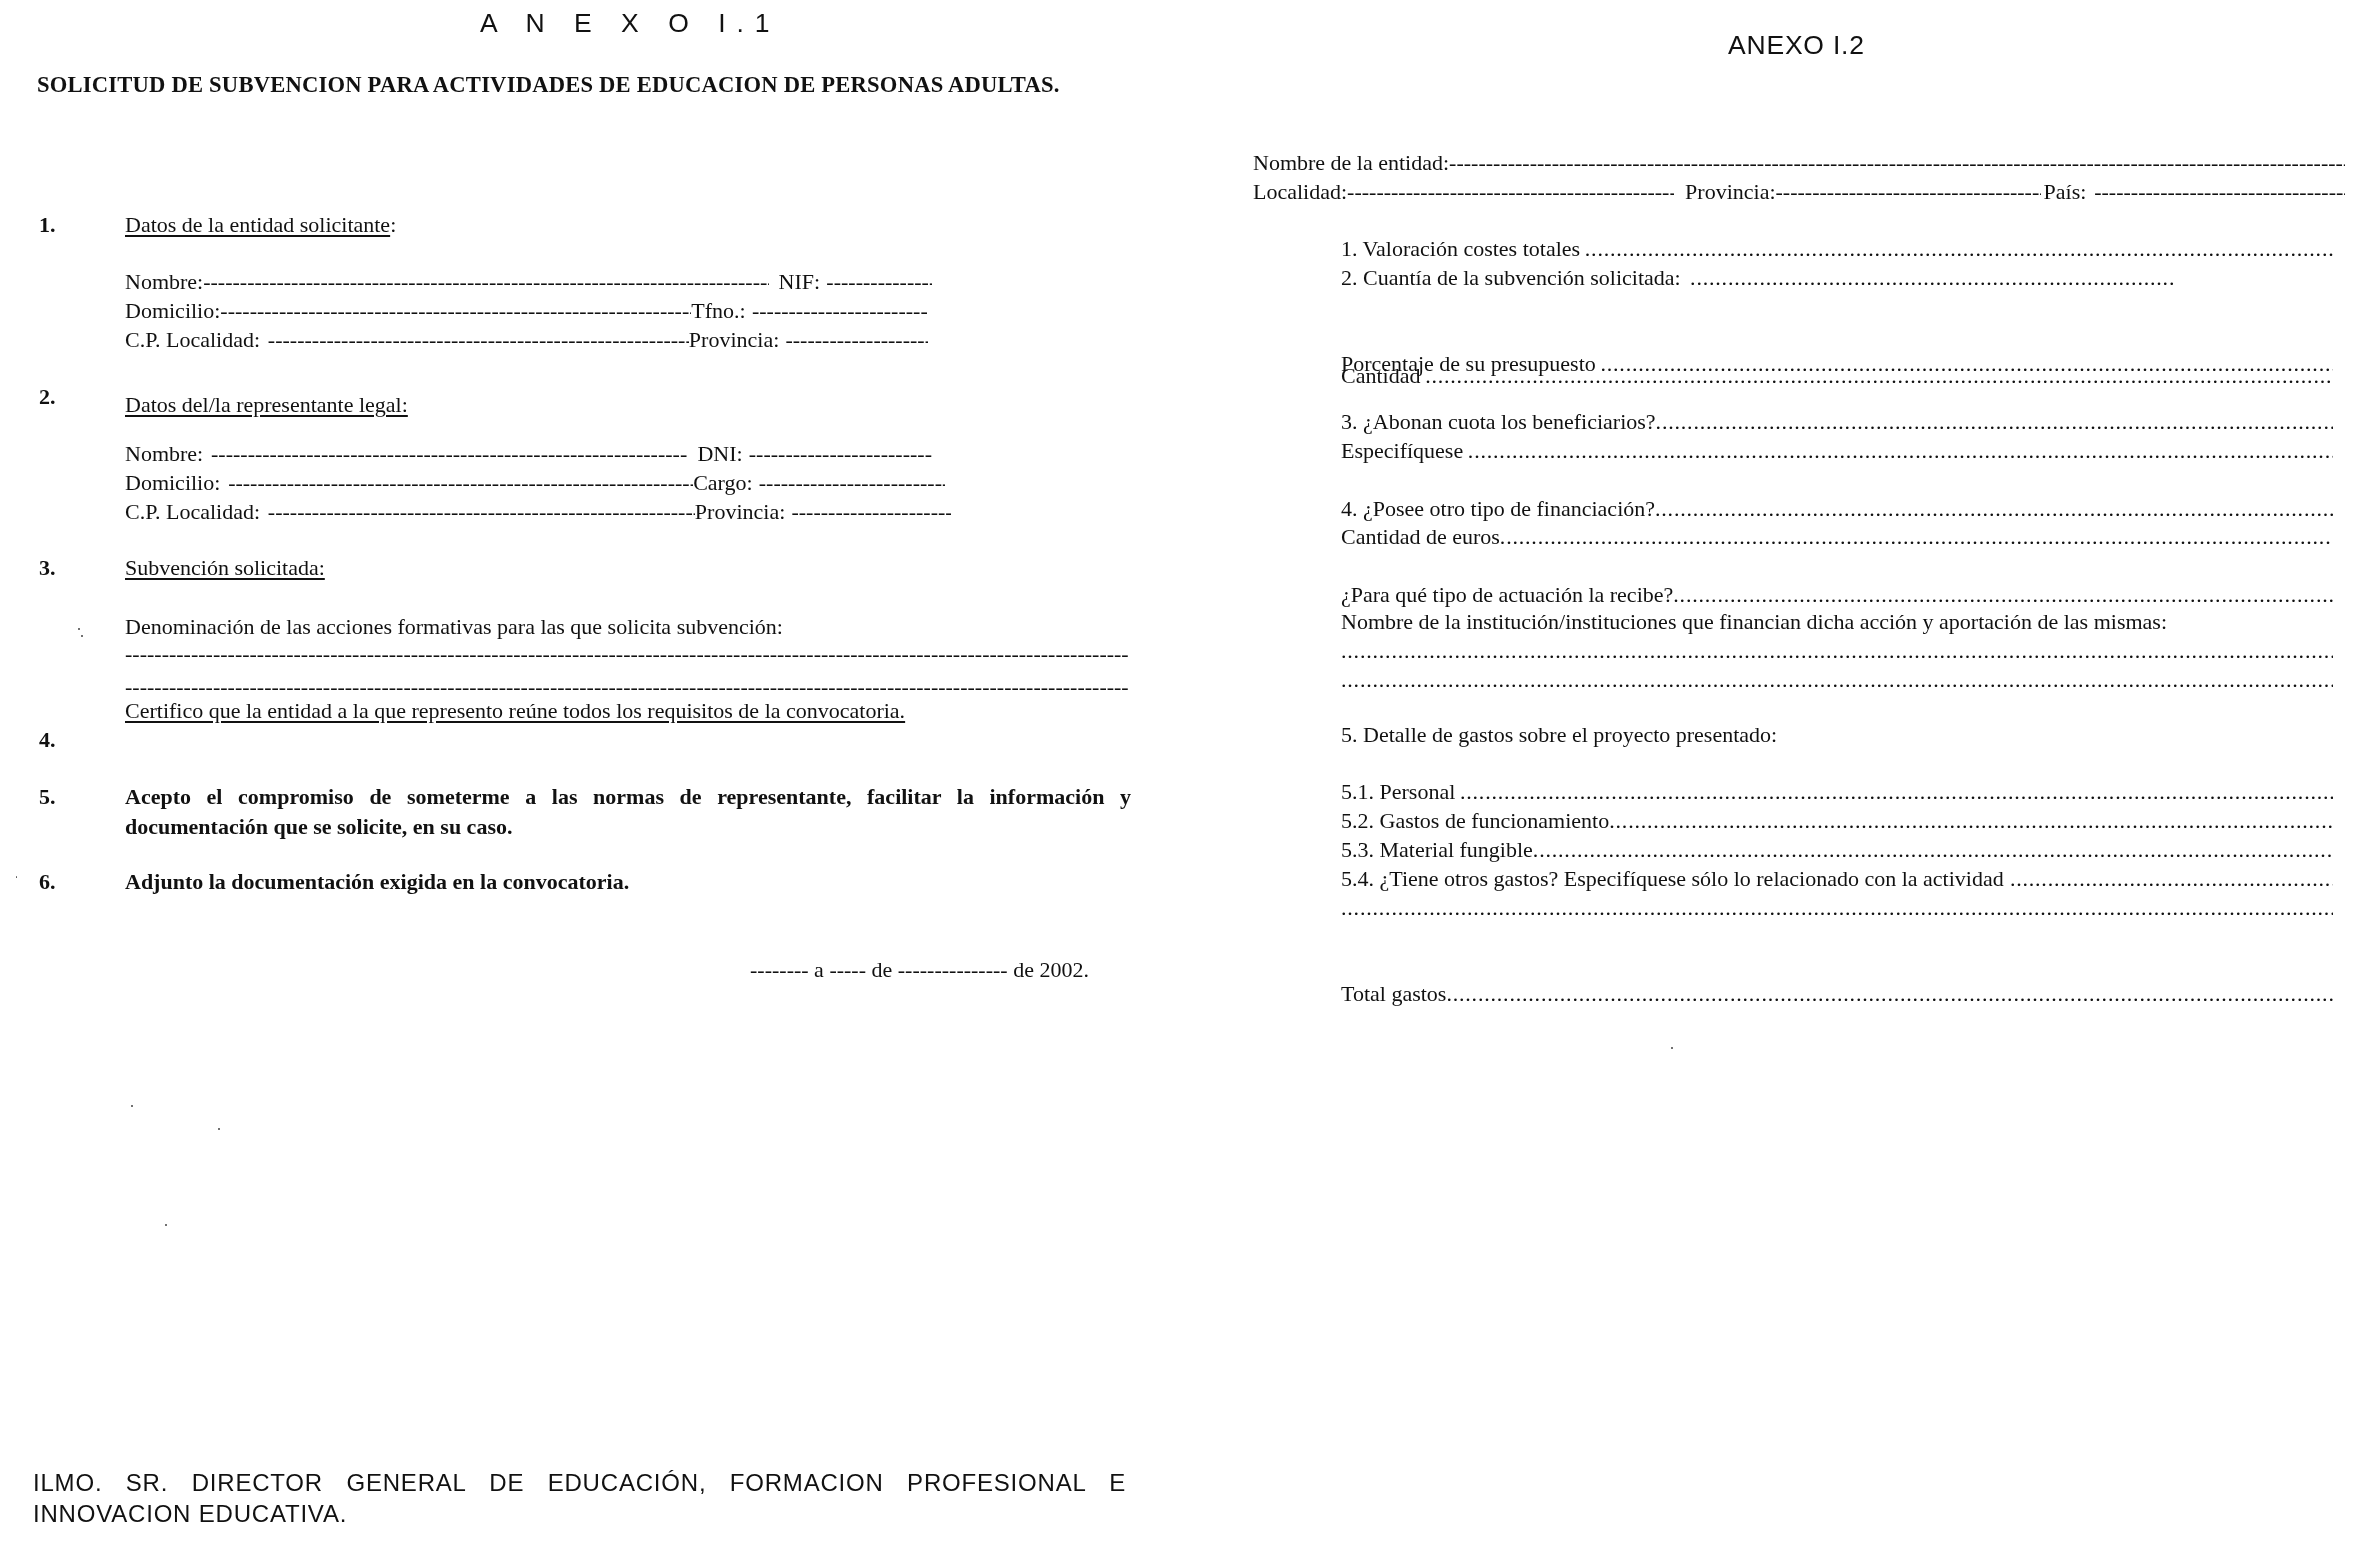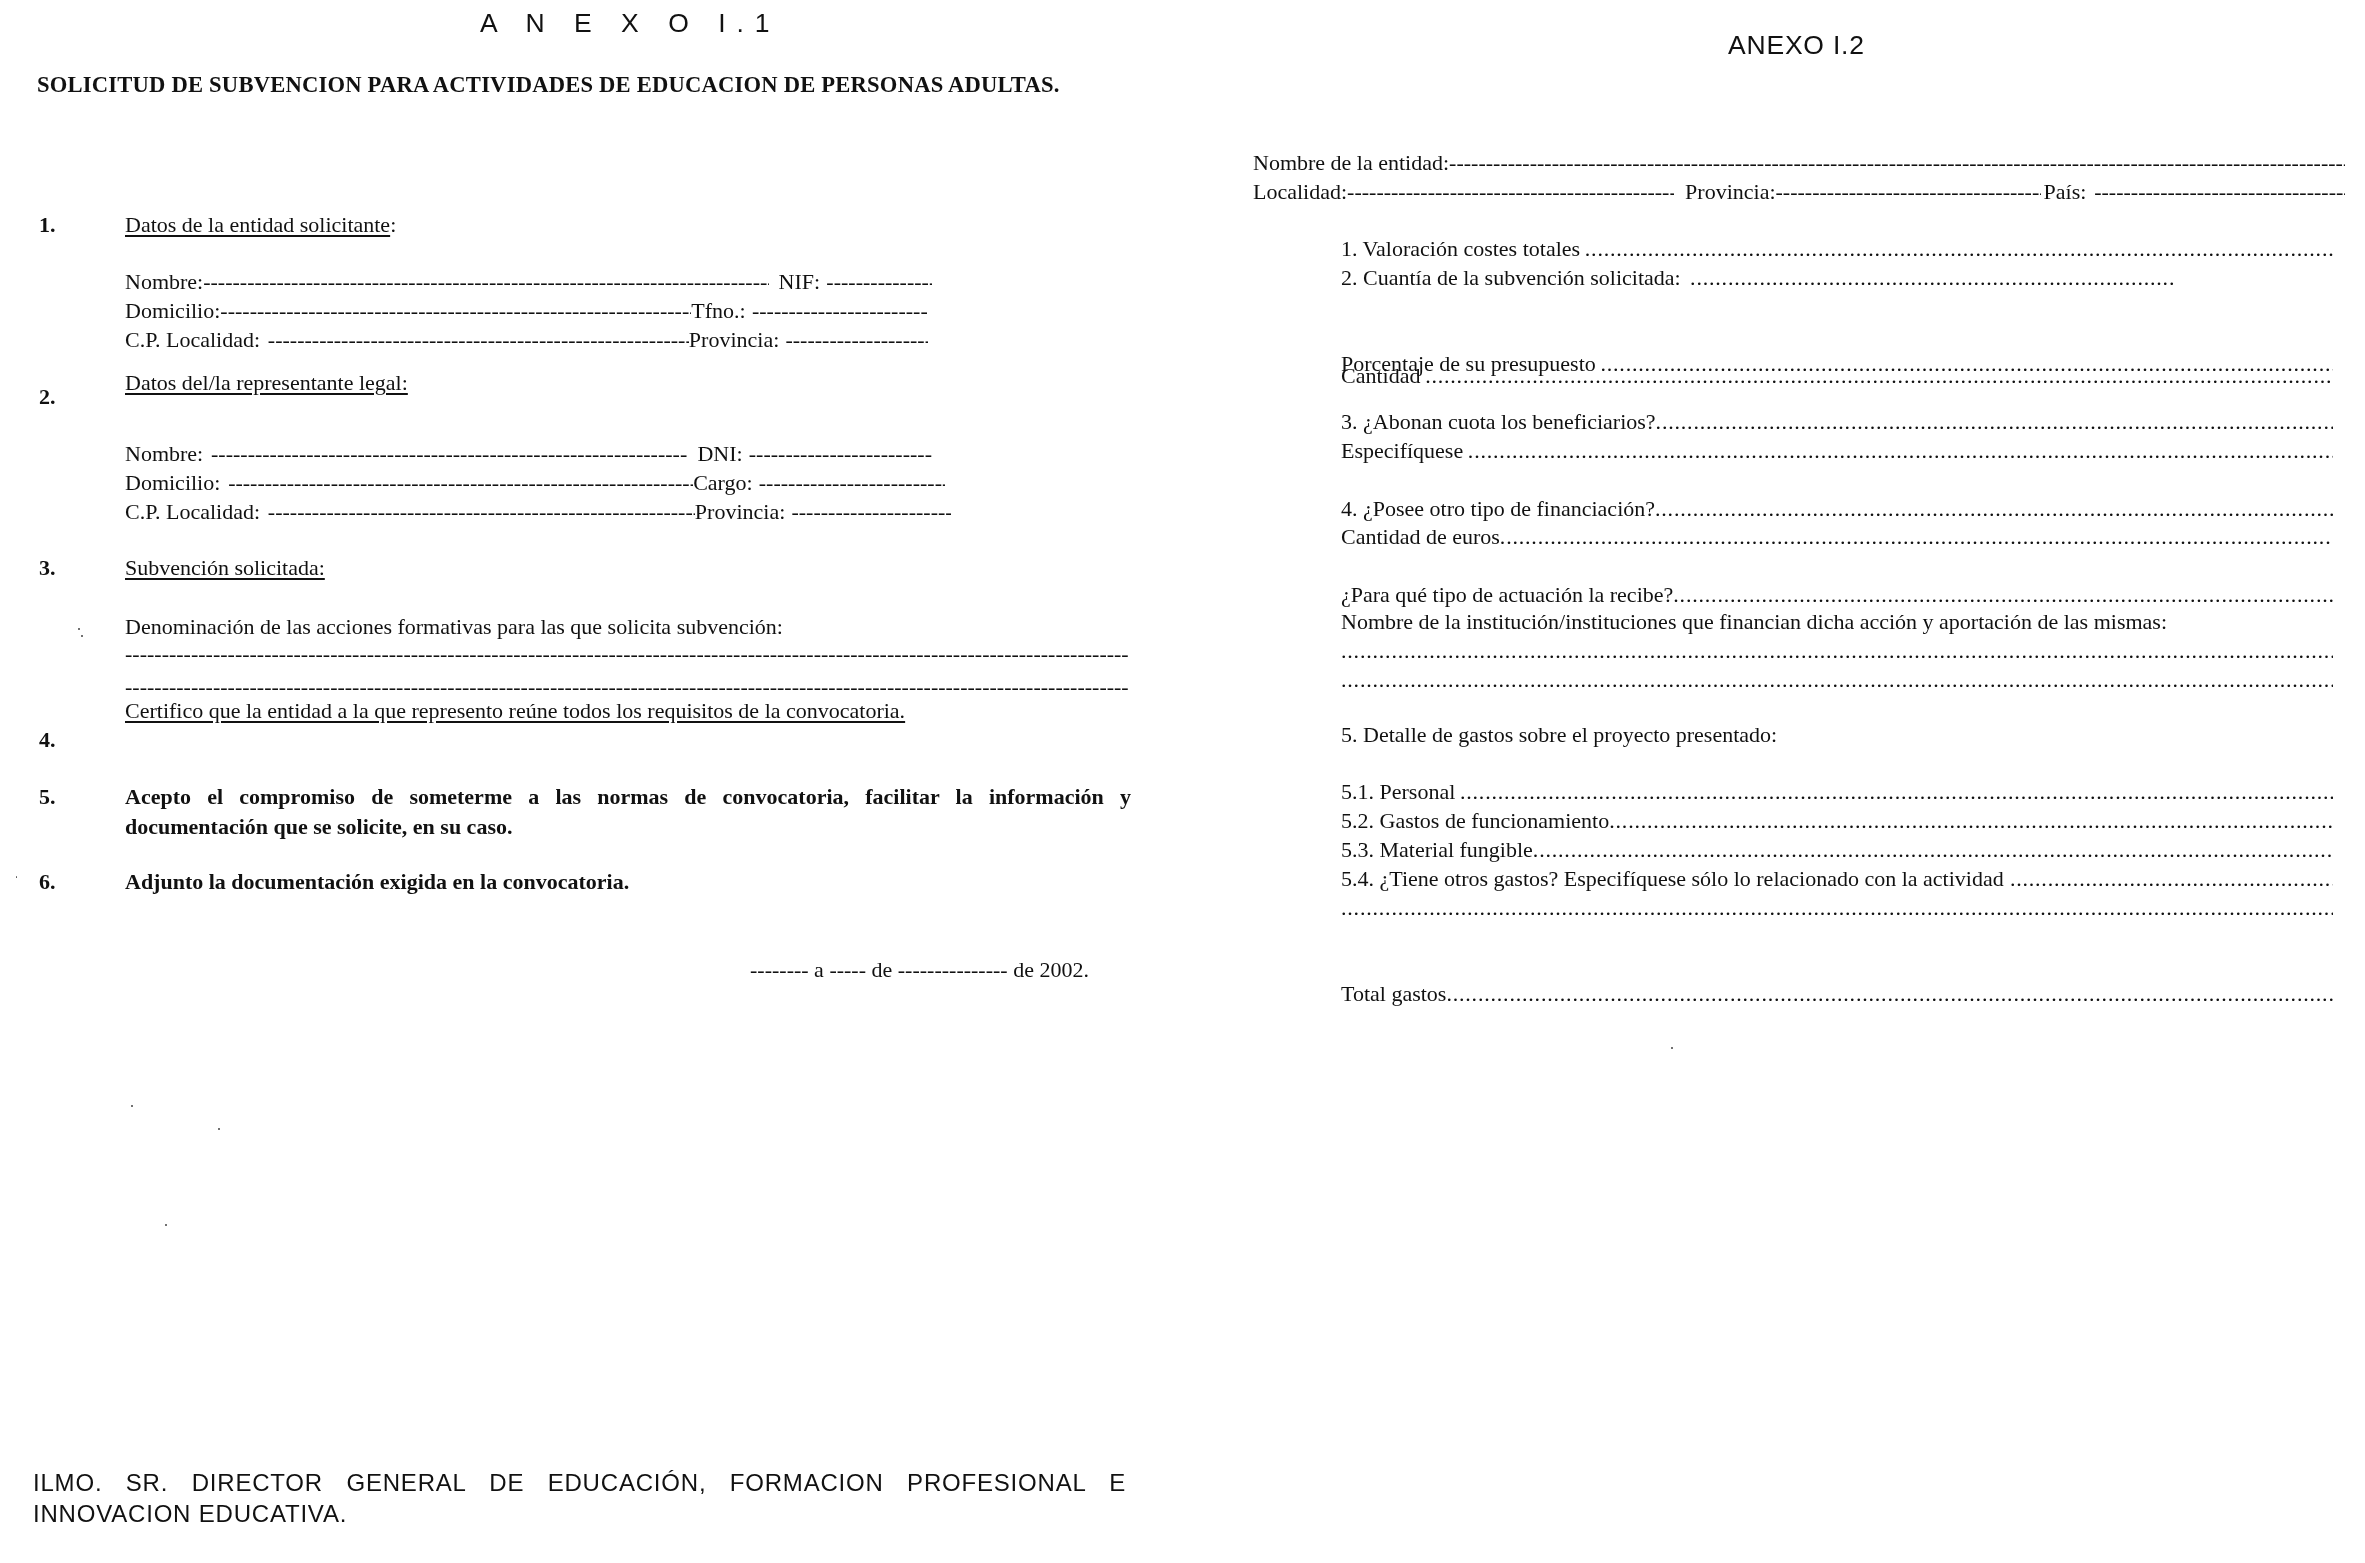--- a/index.html
+++ b/index.html
@@ -49,21 +49,21 @@
     <span class="fill dash" style="margin-left:6.2px"></span>
   </div>
   <div class="abs serif line field" style="left:125px; top:325px; width:803px;">
     <span>C.P. Localidad:</span>
     <span class="fill dash" style="margin-left:7.8px; max-width:421px; flex:0 0 421px;"></span>
     <span>Provincia:</span>
     <span class="fill dash" style="margin-left:6.2px"></span>
   </div>
 
   <div class="abs serif sec-num" style="left:39px; top:384px;">2.</div>
-  <div class="abs serif sec-head" style="left:125px; top:370px;">Datos del/la representante legal:</div>
+  <div class="abs serif sec-head" style="left:125px; top:392px;">Datos del/la representante legal:</div>
 
   <div class="abs serif line field" style="left:125px; top:439px; width:807px;">
     <span>Nombre:</span>
     <span class="fill dash" style="margin-left:7.8px; max-width:477px; flex:0 0 477px;"></span>
     <span style="margin-left:9.4px">DNI:</span>
     <span class="fill dash" style="margin-left:6.2px"></span>
   </div>
   <div class="abs serif line field" style="left:125px; top:468px; width:820px;">
     <span>Domicilio:</span>
     <span class="fill dash" style="margin-left:7.8px; max-width:465px; flex:0 0 465px;"></span>
@@ -85,21 +85,21 @@
       <span class="fill dash"></span>
     </div>
   <div class="abs serif line field" style="left:125px; top:672px; width:1004px;">
       <span class="fill dash"></span>
     </div>
 
   <div class="abs serif sec-num" style="left:39px; top:727px;">4.</div>
   <div class="abs serif sec-head" style="left:125px; top:698px;">Certifico que la entidad a la que represento reúne todos los requisitos de la convocatoria.</div>
 
   <div class="abs serif sec-num" style="left:39px; top:784px;">5.</div>
-  <div class="abs serif justify" style="left:125px; top:782px; width:1006px;">Acepto el compromiso de someterme a las normas de convocatoria, facilitar la información y documentación que se solicite, en su caso.</div>
+  <div class="abs serif justify" style="left:125px; top:782px; width:1006px;">Acepto el compromiso de someterme a las normas de representante, facilitar la información y documentación que se solicite, en su caso.</div>
 
   <div class="abs serif sec-num" style="left:39px; top:869px;">6.</div>
   <div class="abs serif sec-head-plain" style="left:125px; top:869px;">Adjunto la documentación exigida en la convocatoria.</div>
 
   <div class="abs serif line" style="left:750px; top:955px;">
     <span>--------</span>
     <span>a</span>
     <span>-----</span>
     <span>de</span>
     <span>---------------</span>

